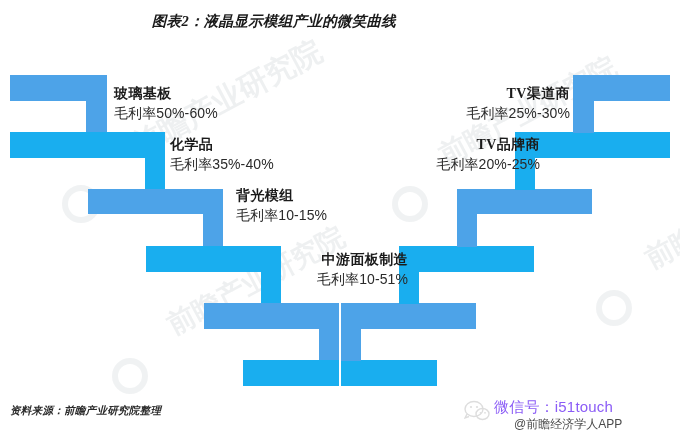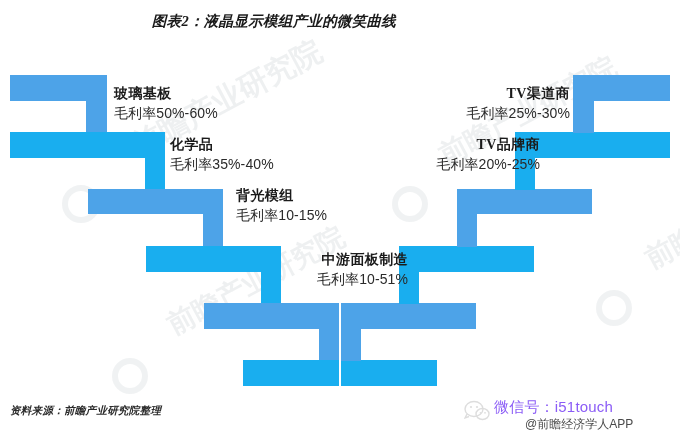--- a/index.html
+++ b/index.html
@@ -92,21 +92,20 @@
     font-family: "Liberation Sans", "DejaVu Sans", sans-serif;
     letter-spacing: 0.2px;
   }
   .footer-app {
     position: absolute;
     left: 52px;
     top: 18px;
     font-size: 12px;
     color: #4a4a4a;
     font-family: "Liberation Sans", "DejaVu Sans", sans-serif;
-    margin-left: 11px;
   }
   .footer-logo {
     position: absolute;
     left: 2px;
     top: 2px;
     width: 26px;
     height: 22px;
     opacity: 0.45;
   }
   .wm {

